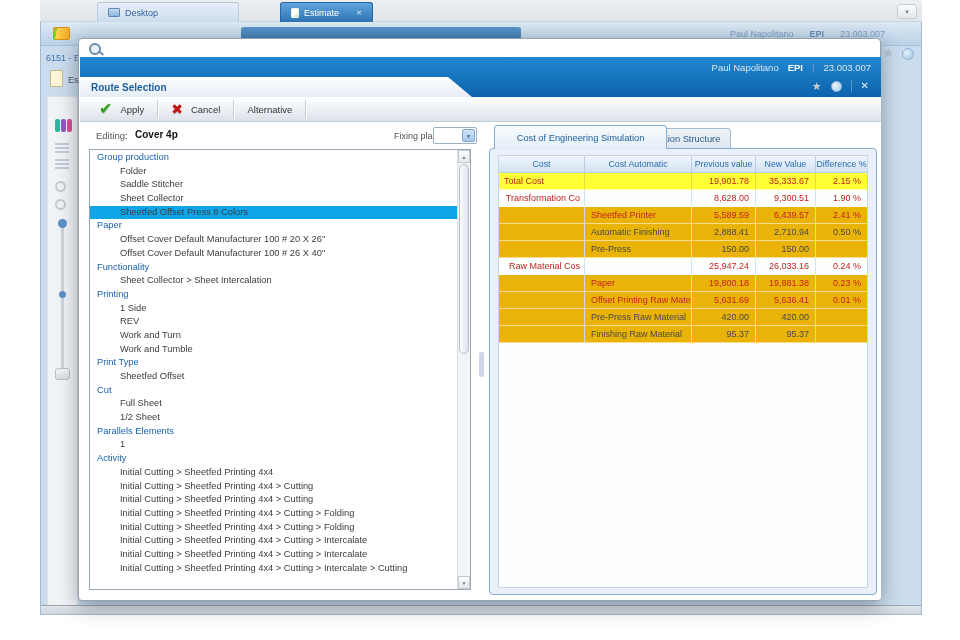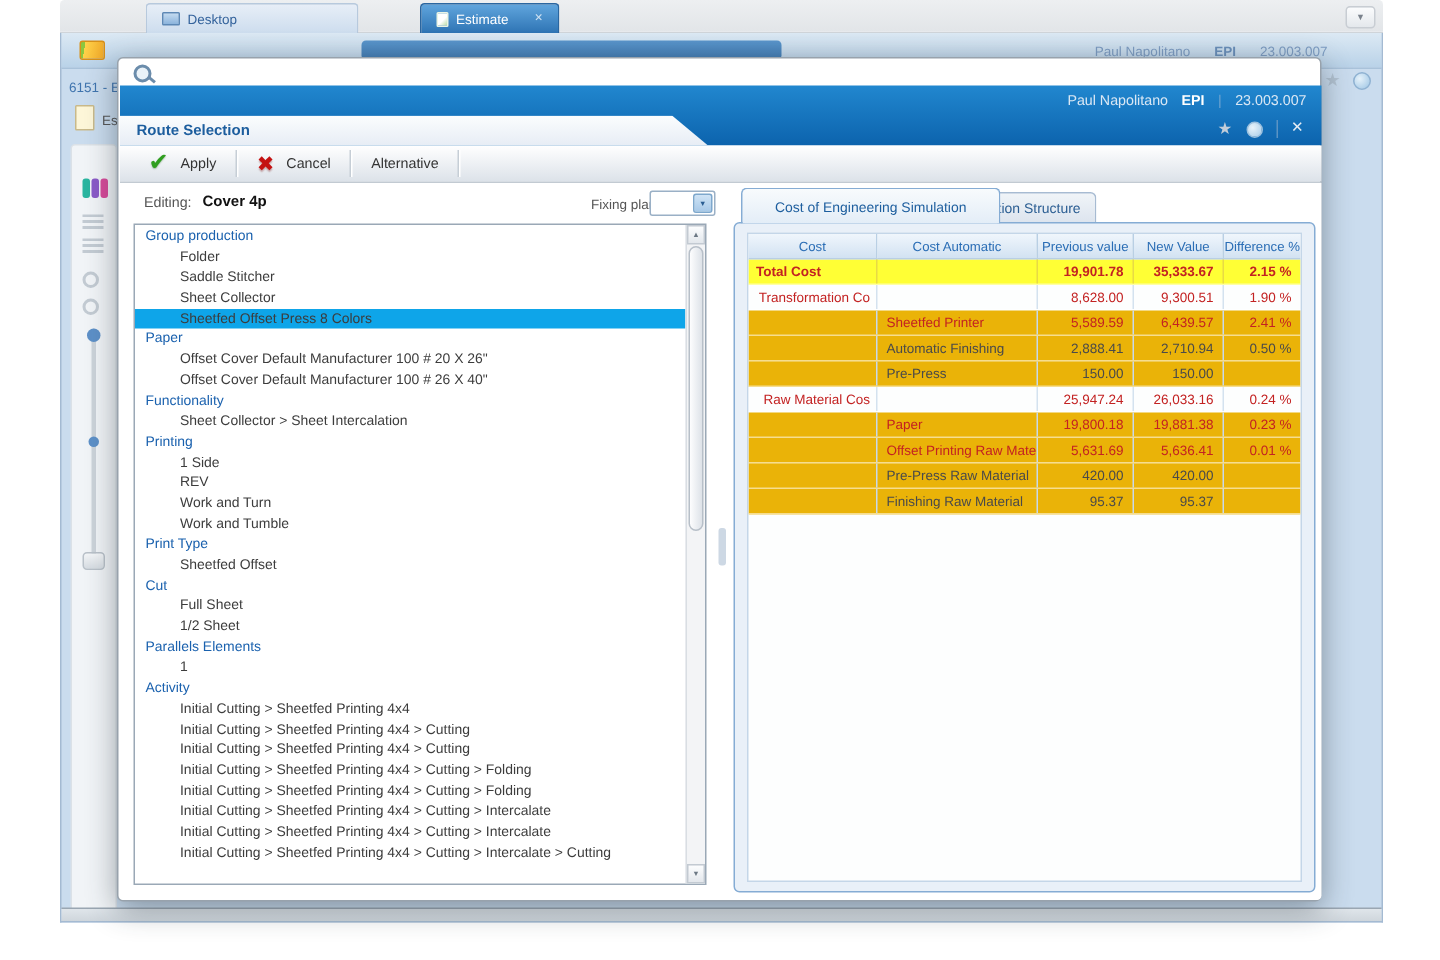--- a/index.html
+++ b/index.html
@@ -153,21 +153,21 @@
     white-space:nowrap;overflow:hidden}
   .td:last-child{border-right:none}
   .c-cost{justify-content:flex-end;padding-right:4px}
   .c-acct{padding-left:6px}
   .c-num,.c-diff{justify-content:flex-end;padding-right:6px}
   .band-white{background:#fdfefe}
   .band-blue{background:#eab308}
   .band-blue .td{border-right-color:#c8d9ea}
   .band-yellow{background:#ffff35}
   .band-yellow .td{border-right-color:#e8da45}
-  .kind-total{font-weight:bold}
+  .kind-total{font-weight:normal}
   .kind-total .c-cost{justify-content:flex-start;padding-left:5px}
   .r-red{color:#c32222}
   .r-dark{color:#4a4a4a}
 </style>
 </head>
 <body>
 
 <div class="stage">
 
   <div class="tabbar">

